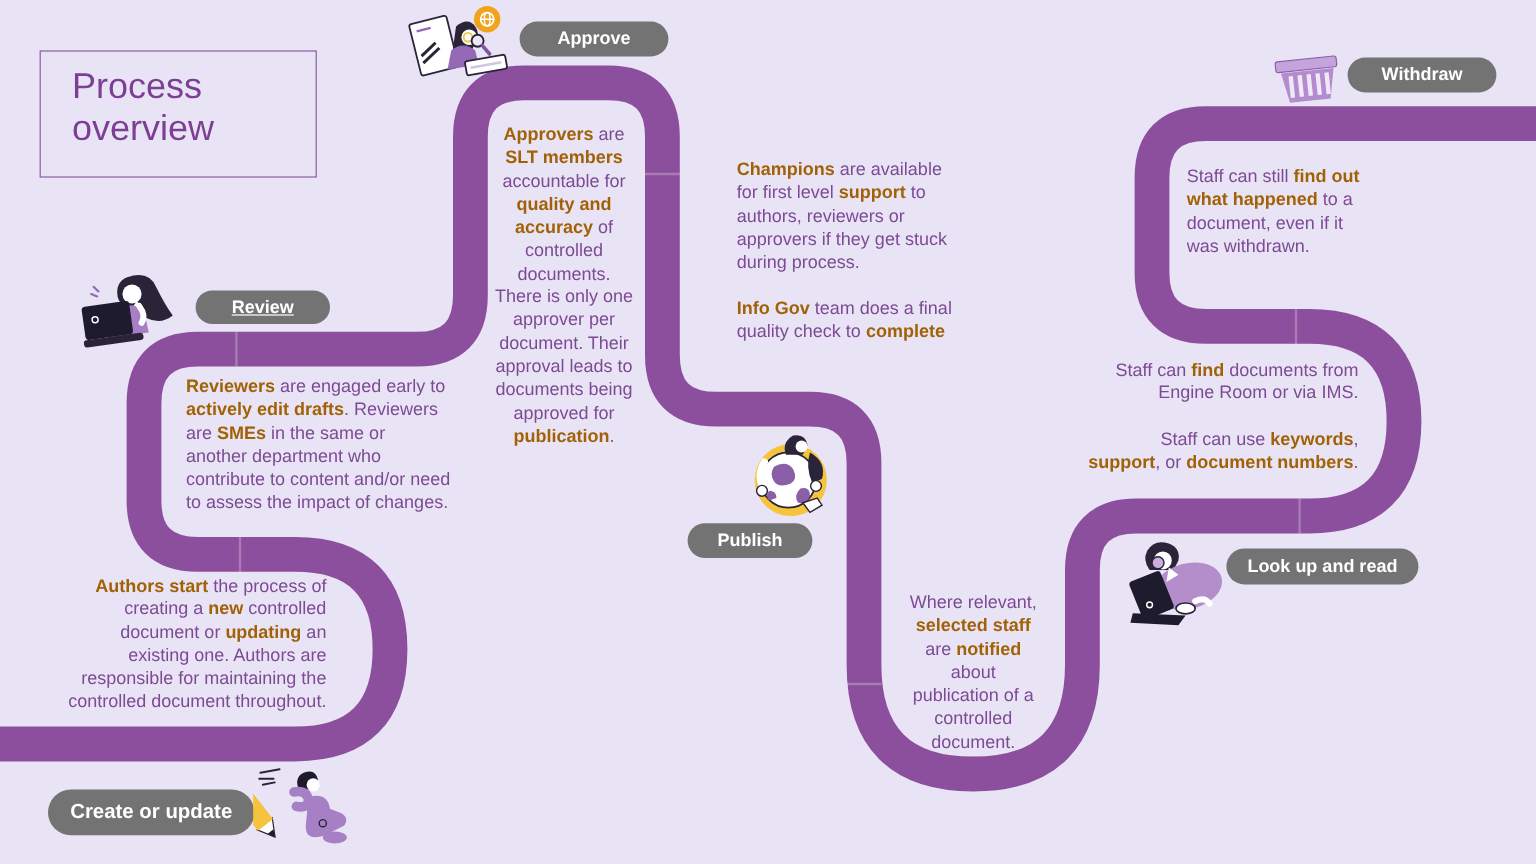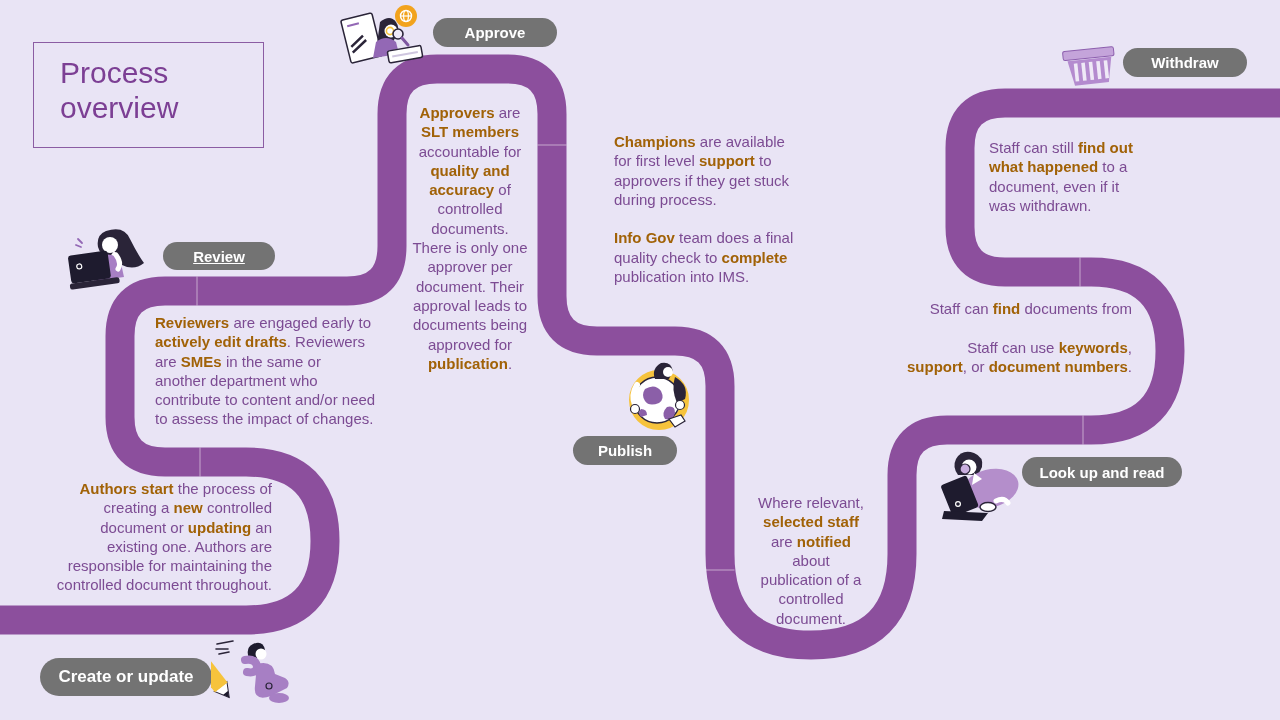--- a/index.html
+++ b/index.html
@@ -91,26 +91,26 @@
       <div class="ln"><span class="b">Reviewers</span><span> are engaged early to</span></div>
       <div class="ln"><span class="b">actively edit drafts</span><span>. Reviewers</span></div>
       <div class="ln"><span>are </span><span class="b">SMEs</span><span> in the same or</span></div>
       <div class="ln"><span>another department who</span></div>
       <div class="ln"><span>contribute to content and/or need</span></div>
       <div class="ln"><span>to assess the impact of changes.</span></div>
     </div>
   <div class="tb" id="tb-champions">
       <div class="ln"><span class="b">Champions</span><span> are available</span></div>
       <div class="ln"><span>for first level </span><span class="b">support</span><span> to</span></div>
+      <div class="ln"><span>authors, reviewers or</span></div>
       <div class="ln"><span>approvers if they get stuck</span></div>
       <div class="ln"><span>during process.</span></div>
       <div class="ln">&nbsp;</div>
       <div class="ln"><span class="b">Info Gov</span><span> team does a final</span></div>
       <div class="ln"><span>quality check to </span><span class="b">complete</span></div>
-      <div class="ln"><span>publication into IMS.</span></div>
     </div>
   <div class="tb" id="tb-authors">
       <div class="ln"><span class="b">Authors start</span><span> the process of</span></div>
       <div class="ln"><span>creating a </span><span class="b">new</span><span> controlled</span></div>
       <div class="ln"><span>document or </span><span class="b">updating</span><span> an</span></div>
       <div class="ln"><span>existing one. Authors are</span></div>
       <div class="ln"><span>responsible for maintaining the</span></div>
       <div class="ln"><span>controlled document throughout.</span></div>
     </div>
   <div class="tb" id="tb-publish">
@@ -123,20 +123,21 @@
       <div class="ln"><span>document.</span></div>
     </div>
   <div class="tb" id="tb-withdraw">
       <div class="ln"><span>Staff can still </span><span class="b">find out</span></div>
       <div class="ln"><span class="b">what happened</span><span> to a</span></div>
       <div class="ln"><span>document, even if it</span></div>
       <div class="ln"><span>was withdrawn.</span></div>
     </div>
   <div class="tb" id="tb-find">
       <div class="ln"><span>Staff can </span><span class="b">find</span><span> documents from</span></div>
+      <div class="ln"><span>Engine Room or via IMS.</span></div>
       <div class="ln">&nbsp;</div>
       <div class="ln"><span>Staff can use </span><span class="b">keywords</span><span>,</span></div>
       <div class="ln"><span class="b">support</span><span>, or </span><span class="b">document numbers</span><span>.</span></div>
     </div>
 
   <svg class="illo" id="illo-approve" width="90" height="62" viewBox="0 0 90 62">
     <g transform="rotate(-14 26 36)">
       <rect x="10" y="12" width="32" height="44" rx="2" fill="#fff" stroke="#2A2438" stroke-width="1.5"></rect>
       <line x1="15" y1="19" x2="27" y2="19" stroke="#9368B5" stroke-width="2"></line>
       <path d="M14 40 l14 -8 M14 46 l16 -9" stroke="#2A2438" stroke-width="2.5"></path>

